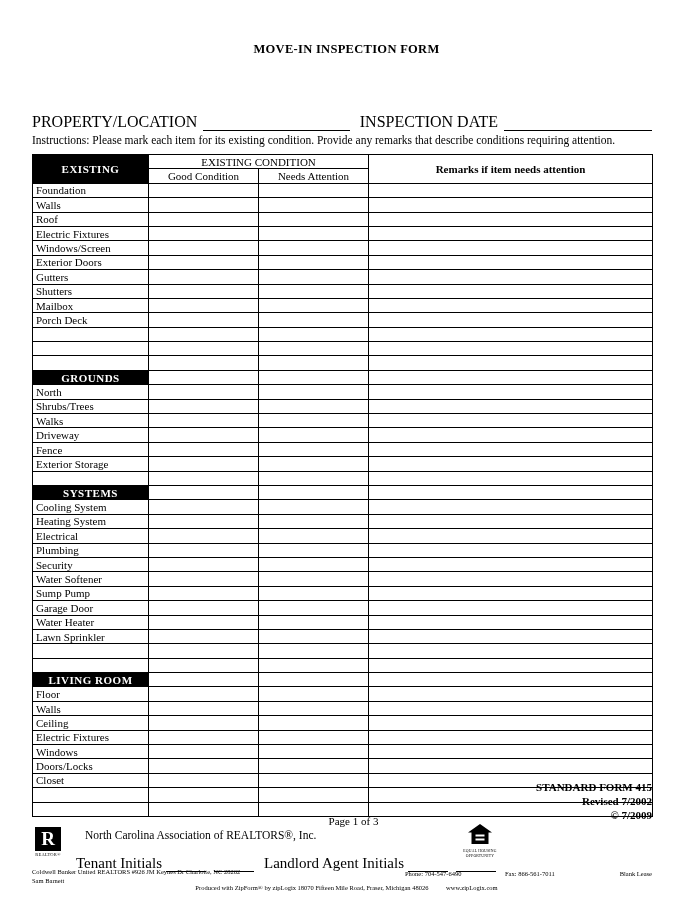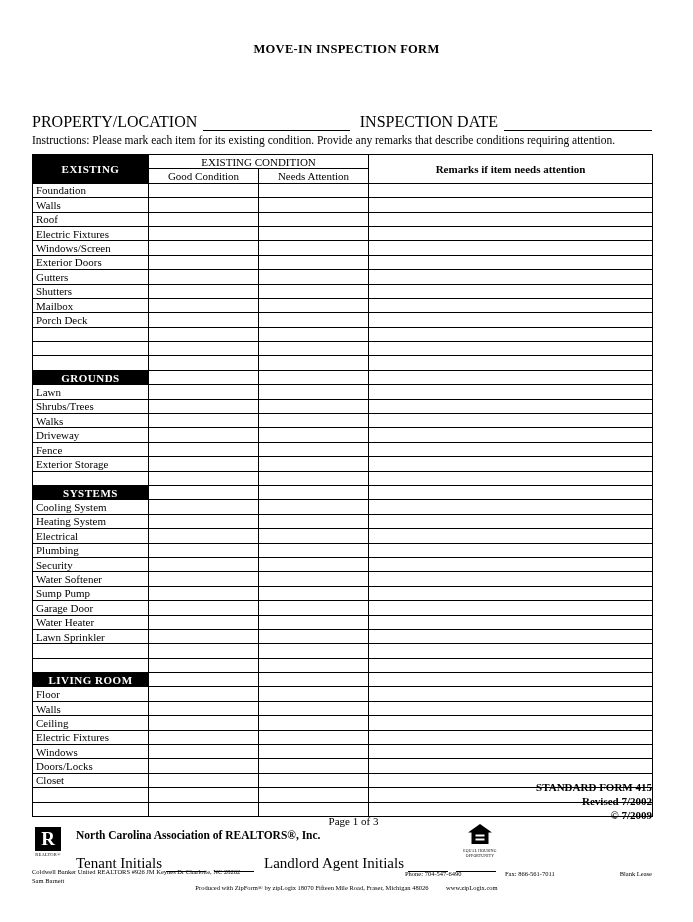--- a/index.html
+++ b/index.html
@@ -35,21 +35,21 @@
   td.remarks-head { text-align: center; font-weight: 700; font-size: 11px; white-space: normal; }
   td.item-cell { text-align: left; }
 
   .page-num { position: absolute; top: 815px; left: 0; right: 0; text-align: center; font-size: 11px; margin-left: 14px; }
 
   .realtor-logo { position: absolute; left: 33px; top: 827px; width: 30px; text-align: center; }
   .r-block { width: 26px; height: 24px; background: #000; color: #fff; font-weight: 700;
              font-size: 19px; line-height: 24px; text-align: center; margin: 0 auto; }
   .r-text { font-size: 4.5px; letter-spacing: .2px; margin-top: 1px; }
 
-  .association { position: absolute; left: 76px; top: 829px; font-weight: 700; font-size: 11.5px; }
+  .association { position: absolute; left: 85px; top: 829px; font-weight: 400; font-size: 11.5px; }
 
   .form-info { position: absolute; right: 41px; top: 780px; text-align: right;
                font-weight: 700; font-size: 11px; line-height: 14px; }
 
   .eh-logo { position: absolute; left: 455px; top: 824px; width: 50px; text-align: center; }
   .eh-text { font-size: 3.8px; letter-spacing: .2px; line-height: 4.6px; margin-top: 1px; }
 
   .initials-line { position: absolute; left: 76px; top: 855px; font-size: 15px;
                    display: flex; align-items: flex-end; }
   .init-blank { display: inline-block; width: 40px; height: 12px;
@@ -175,21 +175,21 @@
         <td class="mark-cell"></td>
         <td class="remarks-cell"></td>
       </tr>
       <tr>
         <td class="black-cell">GROUNDS</td>
         <td class="mark-cell"></td>
         <td class="mark-cell"></td>
         <td class="remarks-cell"></td>
       </tr>
       <tr>
-        <td class="item-cell">Lawn</td>
+        <td class="item-cell">North</td>
         <td class="mark-cell"></td>
         <td class="mark-cell"></td>
         <td class="remarks-cell"></td>
       </tr>
       <tr>
         <td class="item-cell">Shrubs/Trees</td>
         <td class="mark-cell"></td>
         <td class="mark-cell"></td>
         <td class="remarks-cell"></td>
       </tr>

